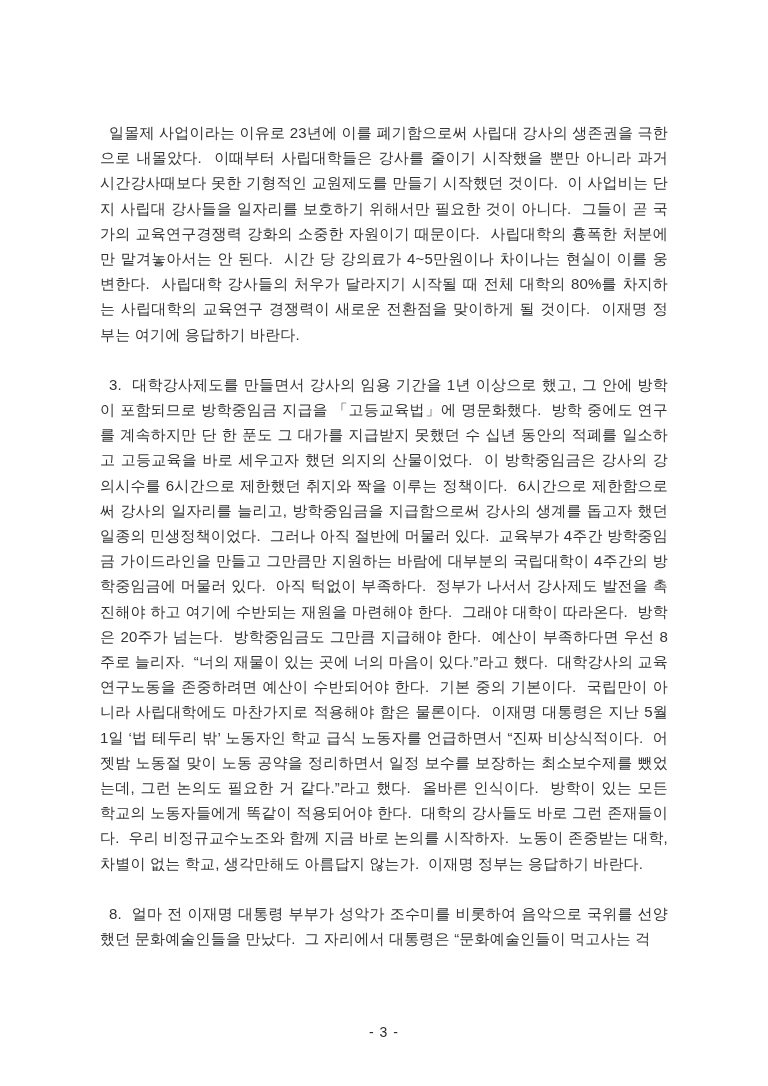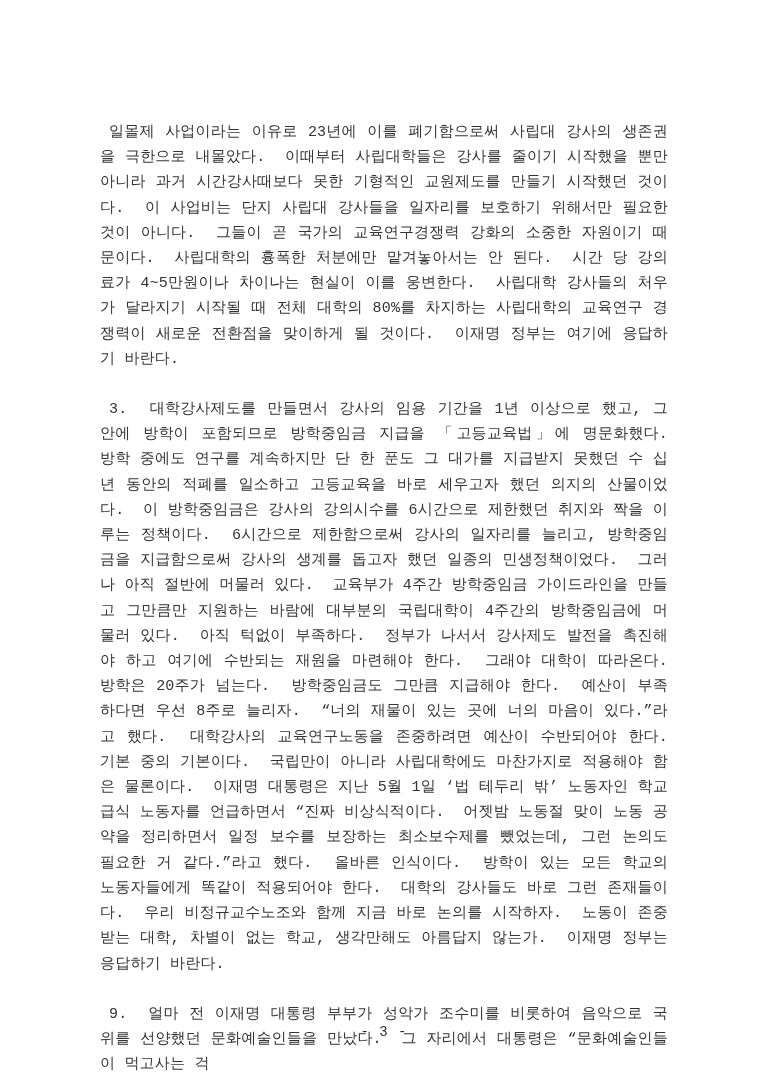--- a/index.html
+++ b/index.html
@@ -6,21 +6,21 @@
     margin: 0;
     padding: 0;
     background: #ffffff;
   }
   .page {
     position: relative;
     width: 768px;
     height: 1086px;
     background: #ffffff;
     overflow: hidden;
-    font-family: Liberation Mono, monospace;
+    font-family: Liberation Sans, sans-serif;
     color: #333333;
   }
   .content {
     position: absolute;
     left: 100px;
     top: 120px;
     width: 568px;
     font-size: 15px;
     line-height: 25.2px;
     text-align: justify;
@@ -47,16 +47,16 @@
     letter-spacing: 1px;
   }
 </style>
 </head>
 <body>
 
 <div class="page">
   <div class="content">
     <p class="para">일몰제 사업이라는 이유로 23년에 이를 폐기함으로써 사립대 강사의 생존권을 극한으로 내몰았다.  이때부터 사립대학들은 강사를 줄이기 시작했을 뿐만 아니라 과거 시간강사때보다 못한 기형적인 교원제도를 만들기 시작했던 것이다.  이 사업비는 단지 사립대 강사들을 일자리를 보호하기 위해서만 필요한 것이 아니다.  그들이 곧 국가의 교육연구경쟁력 강화의 소중한 자원이기 때문이다.  사립대학의 흉폭한 처분에만 맡겨놓아서는 안 된다.  시간 당 강의료가 4~5만원이나 차이나는 현실이 이를 웅변한다.  사립대학 강사들의 처우가 달라지기 시작될 때 전체 대학의 80%를 차지하는 사립대학의 교육연구 경쟁력이 새로운 전환점을 맞이하게 될 것이다.  이재명 정부는 여기에 응답하기 바란다.</p>
     <p class="para">3.  대학강사제도를 만들면서 강사의 임용 기간을 1년 이상으로 했고, 그 안에 방학이 포함되므로 방학중임금 지급을 「고등교육법」에 명문화했다.  방학 중에도 연구를 계속하지만 단 한 푼도 그 대가를 지급받지 못했던 수 십년 동안의 적폐를 일소하고 고등교육을 바로 세우고자 했던 의지의 산물이었다.  이 방학중임금은 강사의 강의시수를 6시간으로 제한했던 취지와 짝을 이루는 정책이다.  6시간으로 제한함으로써 강사의 일자리를 늘리고, 방학중임금을 지급함으로써 강사의 생계를 돕고자 했던 일종의 민생정책이었다.  그러나 아직 절반에 머물러 있다.  교육부가 4주간 방학중임금 가이드라인을 만들고 그만큼만 지원하는 바람에 대부분의 국립대학이 4주간의 방학중임금에 머물러 있다.  아직 턱없이 부족하다.  정부가 나서서 강사제도 발전을 촉진해야 하고 여기에 수반되는 재원을 마련해야 한다.  그래야 대학이 따라온다.  방학은 20주가 넘는다.  방학중임금도 그만큼 지급해야 한다.  예산이 부족하다면 우선 8주로 늘리자.  “너의 재물이 있는 곳에 너의 마음이 있다.”라고 했다.  대학강사의 교육연구노동을 존중하려면 예산이 수반되어야 한다.  기본 중의 기본이다.  국립만이 아니라 사립대학에도 마찬가지로 적용해야 함은 물론이다.  이재명 대통령은 지난 5월 1일 ‘법 테두리 밖’ 노동자인 학교 급식 노동자를 언급하면서 “진짜 비상식적이다.  어젯밤 노동절 맞이 노동 공약을 정리하면서 일정 보수를 보장하는 최소보수제를 뺐었는데, 그런 논의도 필요한 거 같다.”라고 했다.  올바른 인식이다.  방학이 있는 모든 학교의 노동자들에게 똑같이 적용되어야 한다.  대학의 강사들도 바로 그런 존재들이다.  우리 비정규교수노조와 함께 지금 바로 논의를 시작하자.  노동이 존중받는 대학, 차별이 없는 학교, 생각만해도 아름답지 않는가.  이재명 정부는 응답하기 바란다.</p>
-    <p class="para">9.  얼마 전 이재명 대통령 부부가 성악가 조수미를 비롯하여 음악으로 국위를 선양했던 문화예술인들을 만났다.  그 자리에서 대통령은 “문화예술인들이 먹고사는 걱</p>
+    <p class="para">8.  얼마 전 이재명 대통령 부부가 성악가 조수미를 비롯하여 음악으로 국위를 선양했던 문화예술인들을 만났다.  그 자리에서 대통령은 “문화예술인들이 먹고사는 걱</p>
   </div>
   <div class="page-footer">- 3 -</div>
 </div>
 
 </body></html>

